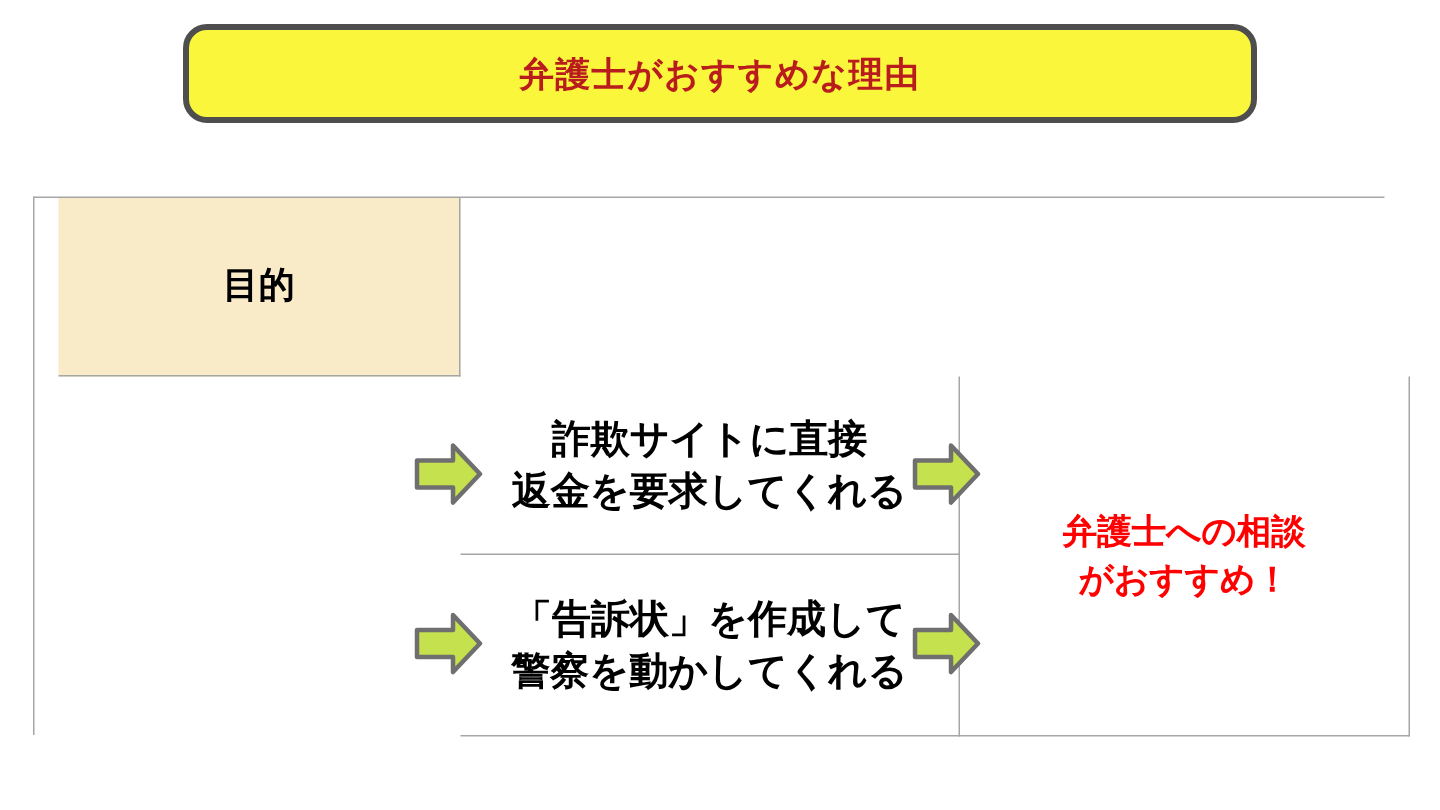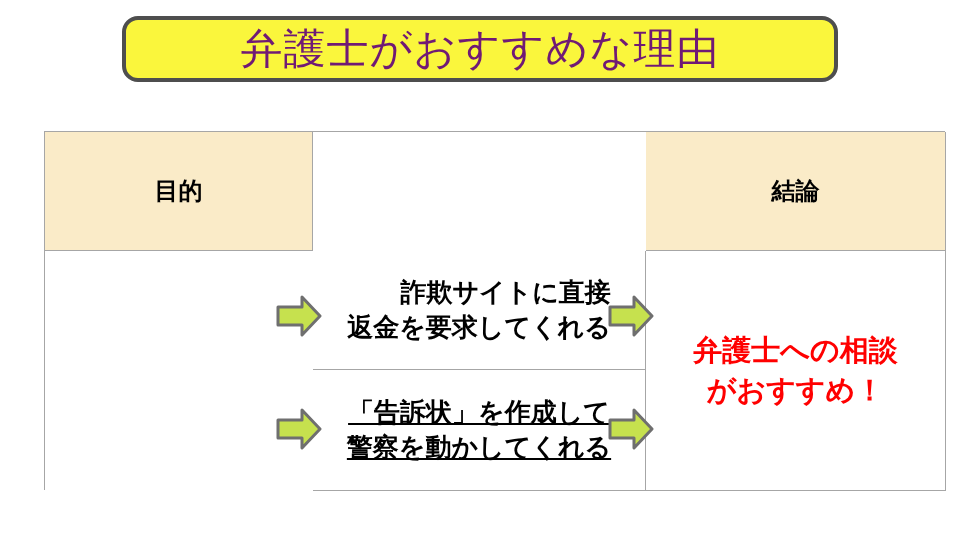--- a/index.html
+++ b/index.html
@@ -24,38 +24,39 @@
     height: 66px;
     box-sizing: border-box;
     background: var(--banner-fill);
     border: 4px solid var(--banner-border);
     border-radius: 16px;
     display: flex;
     align-items: center;
     justify-content: center;
   }
   .banner-text {
-    font-size: 42px;
-    font-weight: normal;
-    color: #701a75;
+    font-size: 23px;
+    font-weight: bold;
+    color: #b91c1c;
     letter-spacing: 1px;
   }
   
   .table {
     position: absolute;
-    left: 44px;
+    left: 22px;
     top: 131px;
     width: 901px;
     height: 359px;
     box-sizing: border-box;
     display: grid;
     grid-template-columns: 268px 333px 300px;
     grid-template-rows: 119px 119px 121px;
     border-top: 1.5px solid var(--grid-border);
     border-left: 1.5px solid var(--grid-border);
+    padding-left: 16px;
   }
   .cell {
     box-sizing: border-box;
     border-right: 1.5px solid var(--grid-border);
     border-bottom: 1.5px solid var(--grid-border);
     display: flex;
     align-items: center;
     justify-content: center;
     text-align: center;
     white-space: pre-line;
@@ -67,21 +68,21 @@
     background: var(--header-fill);
     font-size: 24px;
   }
   .cell.body {
     font-size: 26px;
   }
   .cell.conclusion {
     grid-column: 3;
     grid-row: 2 / 4;
     color: var(--conclusion-color);
-    font-size: 29px;
+    font-size: 23px;
   }
   
   .arrow {
     position: absolute;
     width: 46px;
     height: 42px;
   }
   .arrow polygon {
     fill: var(--arrow-fill);
     stroke: var(--arrow-border);
@@ -97,29 +98,28 @@
 <body>
 
 <div class="canvas">
 
   <div class="banner">
     <span class="banner-text">弁護士がおすすめな理由</span>
   </div>
 
   <div class="table">
     <div class="cell header" style="grid-column:1;grid-row:1;">目的</div>
-    <div class="cell header" style="grid-column:3;grid-row:1;">結論</div>
 
-    <div class="cell body" style="grid-column:2;grid-row:2;text-align:right;">詐欺サイトに直接
+    <div class="cell body" style="grid-column:2;grid-row:2;">詐欺サイトに直接
 返金を要求してくれる</div>
 
     <div class="cell body conclusion">弁護士への相談
 がおすすめ！</div>
 
-    <div class="cell body" style="grid-column:2;grid-row:3;text-decoration:underline;">「告訴状」を作成して
+    <div class="cell body" style="grid-column:2;grid-row:3;">「告訴状」を作成して
 警察を動かしてくれる</div>
   </div>
 
   <svg class="arrow r1-left" viewBox="0 0 46 42">
     <polygon points="2,12 26,12 26,2 44,21 26,40 26,30 2,30"></polygon>
   </svg>
   <svg class="arrow r1-right" viewBox="0 0 46 42">
     <polygon points="2,12 26,12 26,2 44,21 26,40 26,30 2,30"></polygon>
   </svg>
   <svg class="arrow r2-left" viewBox="0 0 46 42">

